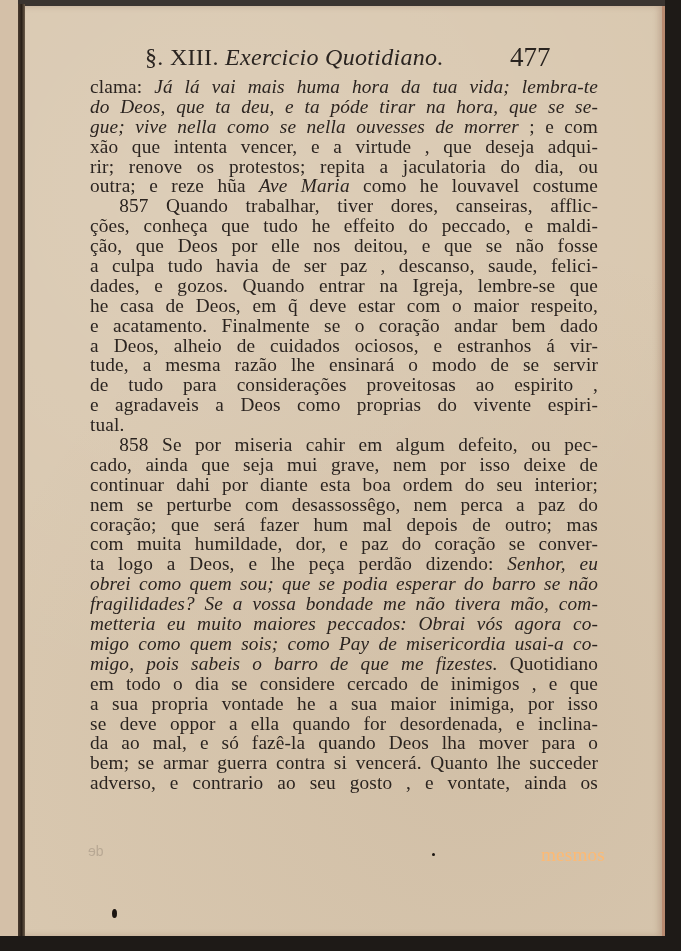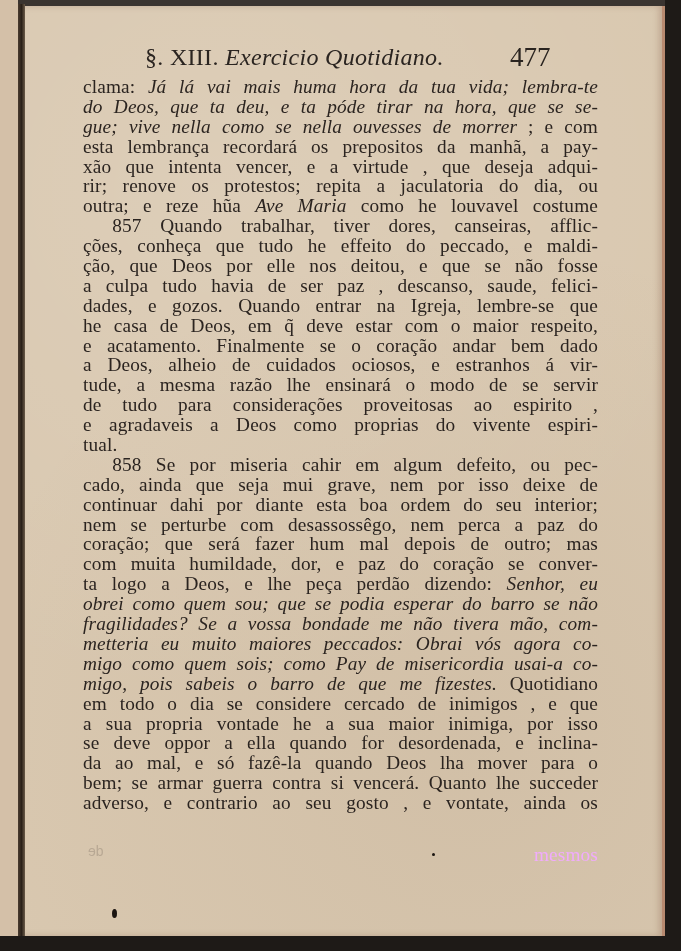--- a/index.html
+++ b/index.html
@@ -47,20 +47,21 @@
   }
   .text {
     position: absolute; left: 83px; top: 77px; width: 515px;
     font-family: "Liberation Serif", serif;
     color: #2b2420; font-size: 19.3px;
   }
   .line {
     height: 19.9px; line-height: 19.9px; white-space: nowrap;
     text-align: justify; text-align-last: justify;
     letter-spacing: 0.15px;
+    margin-left: 7px;
   }
   .line.last { text-align-last: left; }
   .line.right { text-align: right; text-align-last: right; }
   .it { font-style: italic; }
   .spot { position: absolute; border-radius: 50%; background: #1a1410; }
   .faint { position: absolute; color: rgba(90,80,70,0.25); font-family: Liberation Sans, sans-serif; }
 </style>
 </head>
 <body>
 
@@ -77,21 +78,20 @@
     <span class="sect">§. XIII.</span>
     <span>Exercicio Quotidiano.</span>
   </div>
   <div class="page-number">477</div>
 </div>
 
 <div class="text" id="body-text">
     <div class="line"><span>clama: </span><span class="it">Já lá vai mais huma hora da tua vida; lembra-te</span></div>
     <div class="line"><span class="it">do Deos, que ta deu, e ta póde tirar na hora, que se se-</span></div>
     <div class="line"><span class="it">gue; vive nella como se nella ouvesses de morrer</span><span> ; e com</span></div>
-    <div class="line"><span>esta lembrança recordará os prepositos da manhã, a pay-</span></div>
     <div class="line"><span>xão que intenta vencer, e a virtude , que deseja adqui-</span></div>
     <div class="line"><span>rir; renove os protestos; repita a jaculatoria do dia, ou</span></div>
     <div class="line"><span>outra; e reze hũa </span><span class="it">Ave Maria</span><span> como he louvavel costume</span></div>
     <div class="line"><span>  857 Quando trabalhar, tiver dores, canseiras, afflic-</span></div>
     <div class="line"><span>ções, conheça que tudo he effeito do peccado, e maldi-</span></div>
     <div class="line"><span>ção, que Deos por elle nos deitou, e que se não fosse</span></div>
     <div class="line"><span>a culpa tudo havia de ser paz , descanso, saude, felici-</span></div>
     <div class="line"><span>dades, e gozos. Quando entrar na Igreja, lembre-se que</span></div>
     <div class="line"><span>he casa de Deos, em q̃ deve estar com o maior respeito,</span></div>
     <div class="line"><span>e acatamento. Finalmente se o coração andar bem dado</span></div>
@@ -113,17 +113,17 @@
     <div class="line"><span class="it">migo como quem sois; como Pay de misericordia usai-a co-</span></div>
     <div class="line"><span class="it">migo, pois sabeis o barro de que me fizestes.</span><span> Quotidiano</span></div>
     <div class="line"><span>em todo o dia se considere cercado de inimigos , e que</span></div>
     <div class="line"><span>a sua propria vontade he a sua maior inimiga, por isso</span></div>
     <div class="line"><span>se deve oppor a ella quando for desordenada, e inclina-</span></div>
     <div class="line"><span>da ao mal, e só fazê-la quando Deos lha mover para o</span></div>
     <div class="line"><span>bem; se armar guerra contra si vencerá. Quanto lhe succeder</span></div>
     <div class="line"><span>adverso, e contrario ao seu gosto , e vontate, ainda os</span></div>
   </div>
 
-<div class="line right" style="position:absolute; left:83px; top:845px; width:515px; font-family:'Liberation Serif',serif; font-size:19.3px; color:#f0abfc;">mesmos</div>
+<div class="line right" style="position:absolute; left:83px; top:845px; width:515px; font-family:'Liberation Serif',serif; font-size:19.3px; color:#fdba74;">mesmos</div>
 
 <div class="faint" style="left:88px; top:843px; font-size:14px;">ɘb</div>
 <div class="spot" style="left:112px; top:909px; width:5px; height:9px;"></div>
 <div class="spot" style="left:432px; top:853px; width:3px; height:3px;"></div>
 
 </body></html>

